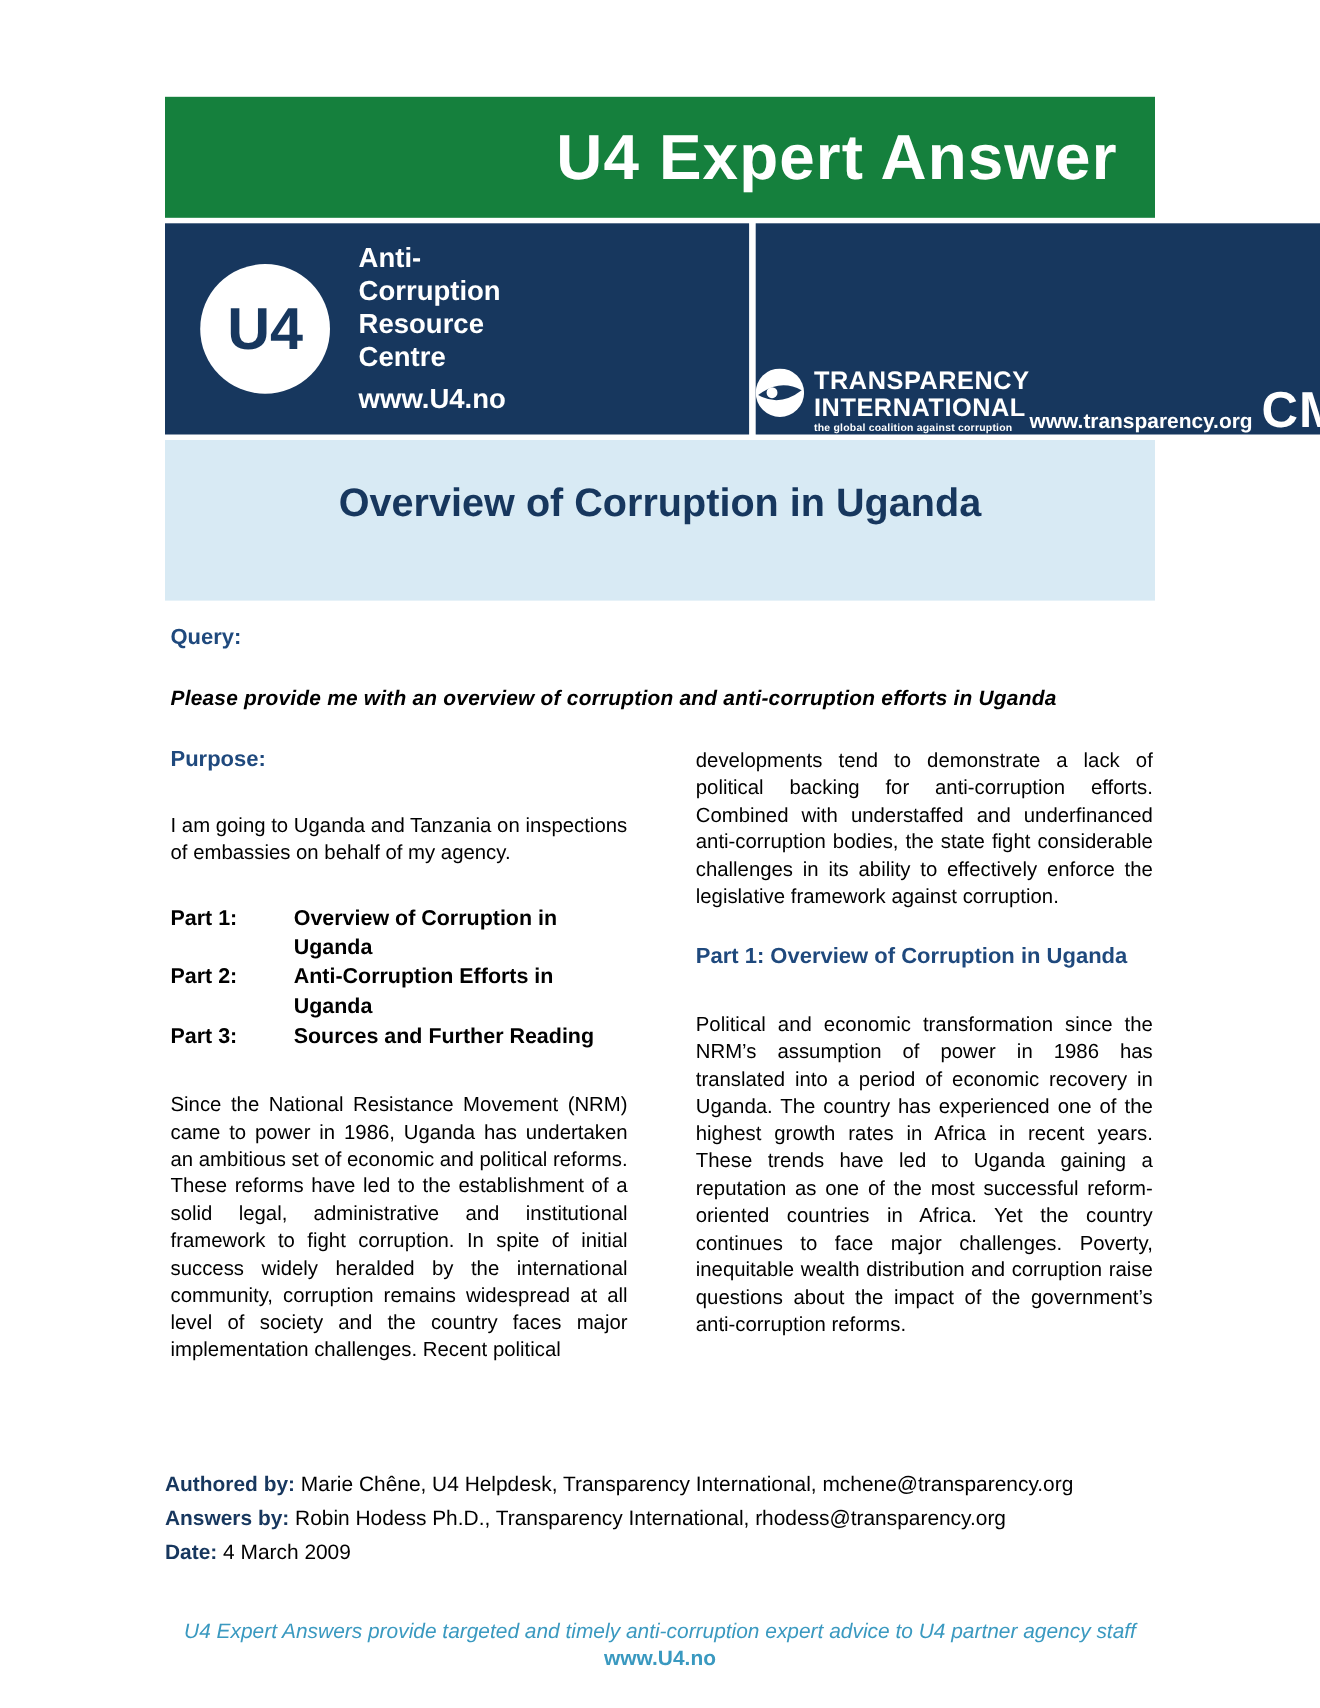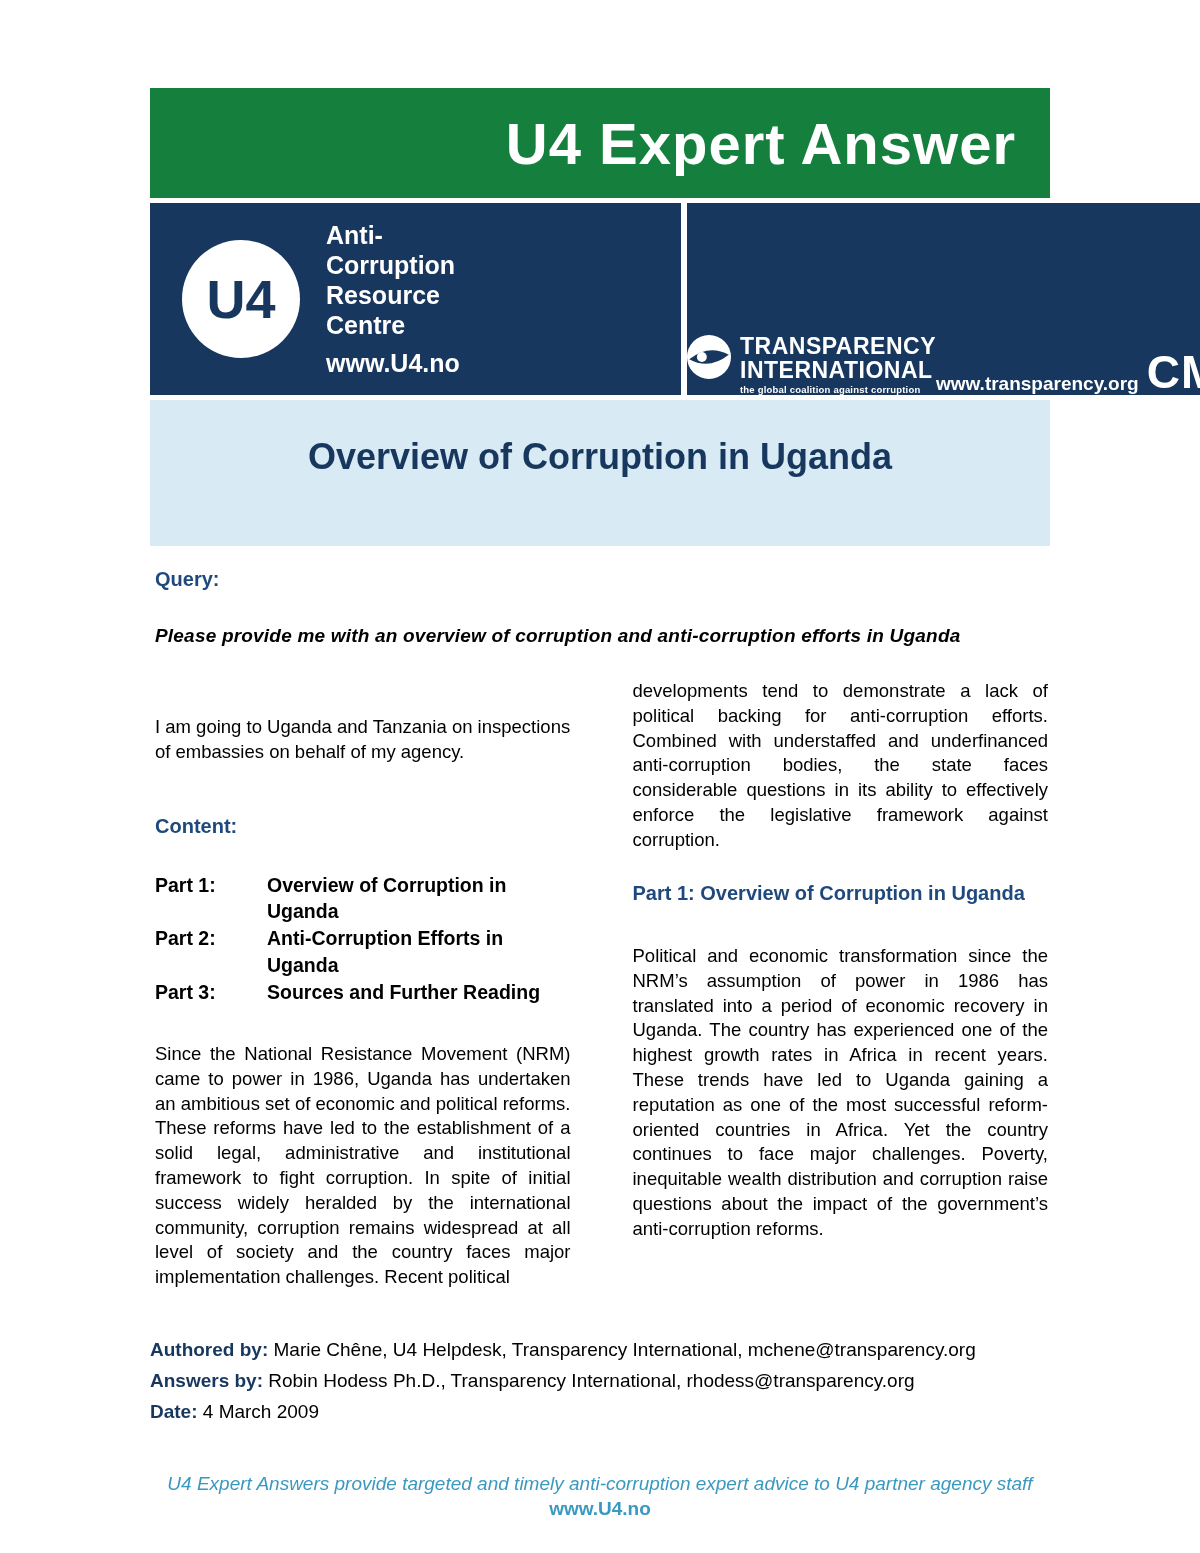--- a/index.html
+++ b/index.html
@@ -154,43 +154,43 @@
   <div class="title-band">
     <div class="band-title">Overview of Corruption in Uganda</div>
   </div>
 
   <div class="body-area">
     <div class="h-blue">Query:</div>
     <div class="query-text">Please provide me with an overview of corruption and anti-corruption efforts in Uganda</div>
 
     <div class="columns">
       <div class="col">
+        <div class="h-blue">Purpose:</div>
         <div class="para no-just mt-para">I am going to Uganda and Tanzania on inspections of embassies on behalf of my agency.</div>
 
-        <div class="h-blue mt-head">Content:</div>
         <div class="content-list">
           <div class="content-item">
             <span class="ci-label">Part 1:</span>
             <span class="ci-text">Overview of Corruption in Uganda</span>
           </div>
           <div class="content-item">
             <span class="ci-label">Part 2:</span>
             <span class="ci-text">Anti-Corruption Efforts in Uganda</span>
           </div>
           <div class="content-item">
             <span class="ci-label">Part 3:</span>
             <span class="ci-text">Sources and Further Reading</span>
           </div>
         </div>
 
         <div class="para mt-para">Since the National Resistance Movement (NRM) came to power in 1986, Uganda has undertaken an ambitious set of economic and political reforms. These reforms have led to the establishment of a solid legal, administrative and institutional framework to fight corruption. In spite of initial success widely heralded by the international community, corruption remains widespread at all level of society and the country faces major implementation challenges. Recent political</div>
       </div>
 
       <div class="col">
-        <div class="para right-para-first">developments tend to demonstrate a lack of political backing for anti-corruption efforts. Combined with understaffed and underfinanced anti-corruption bodies, the state faces considerable questions in its ability to effectively enforce the legislative framework against corruption.</div>
+        <div class="para right-para-first">developments tend to demonstrate a lack of political backing for anti-corruption efforts. Combined with understaffed and underfinanced anti-corruption bodies, the state fight considerable challenges in its ability to effectively enforce the legislative framework against corruption.</div>
         <div class="part-head">Part 1: Overview of Corruption in Uganda</div>
         <div class="para mt-para">Political and economic transformation since the NRM’s assumption of power in 1986 has translated into a period of economic recovery in Uganda. The country has experienced one of the highest growth rates in Africa in recent years. These trends have led to Uganda gaining a reputation as one of the most successful reform-oriented countries in Africa. Yet the country continues to face major challenges. Poverty, inequitable wealth distribution and corruption raise questions about the impact of the government’s anti-corruption reforms.</div>
       </div>
     </div>
   </div>
 
   <div class="footer">
     <div class="byline">
       <span class="b-label">Authored by:</span><span> Marie Chêne, U4 Helpdesk, Transparency International, mchene@transparency.org</span>
     </div>

